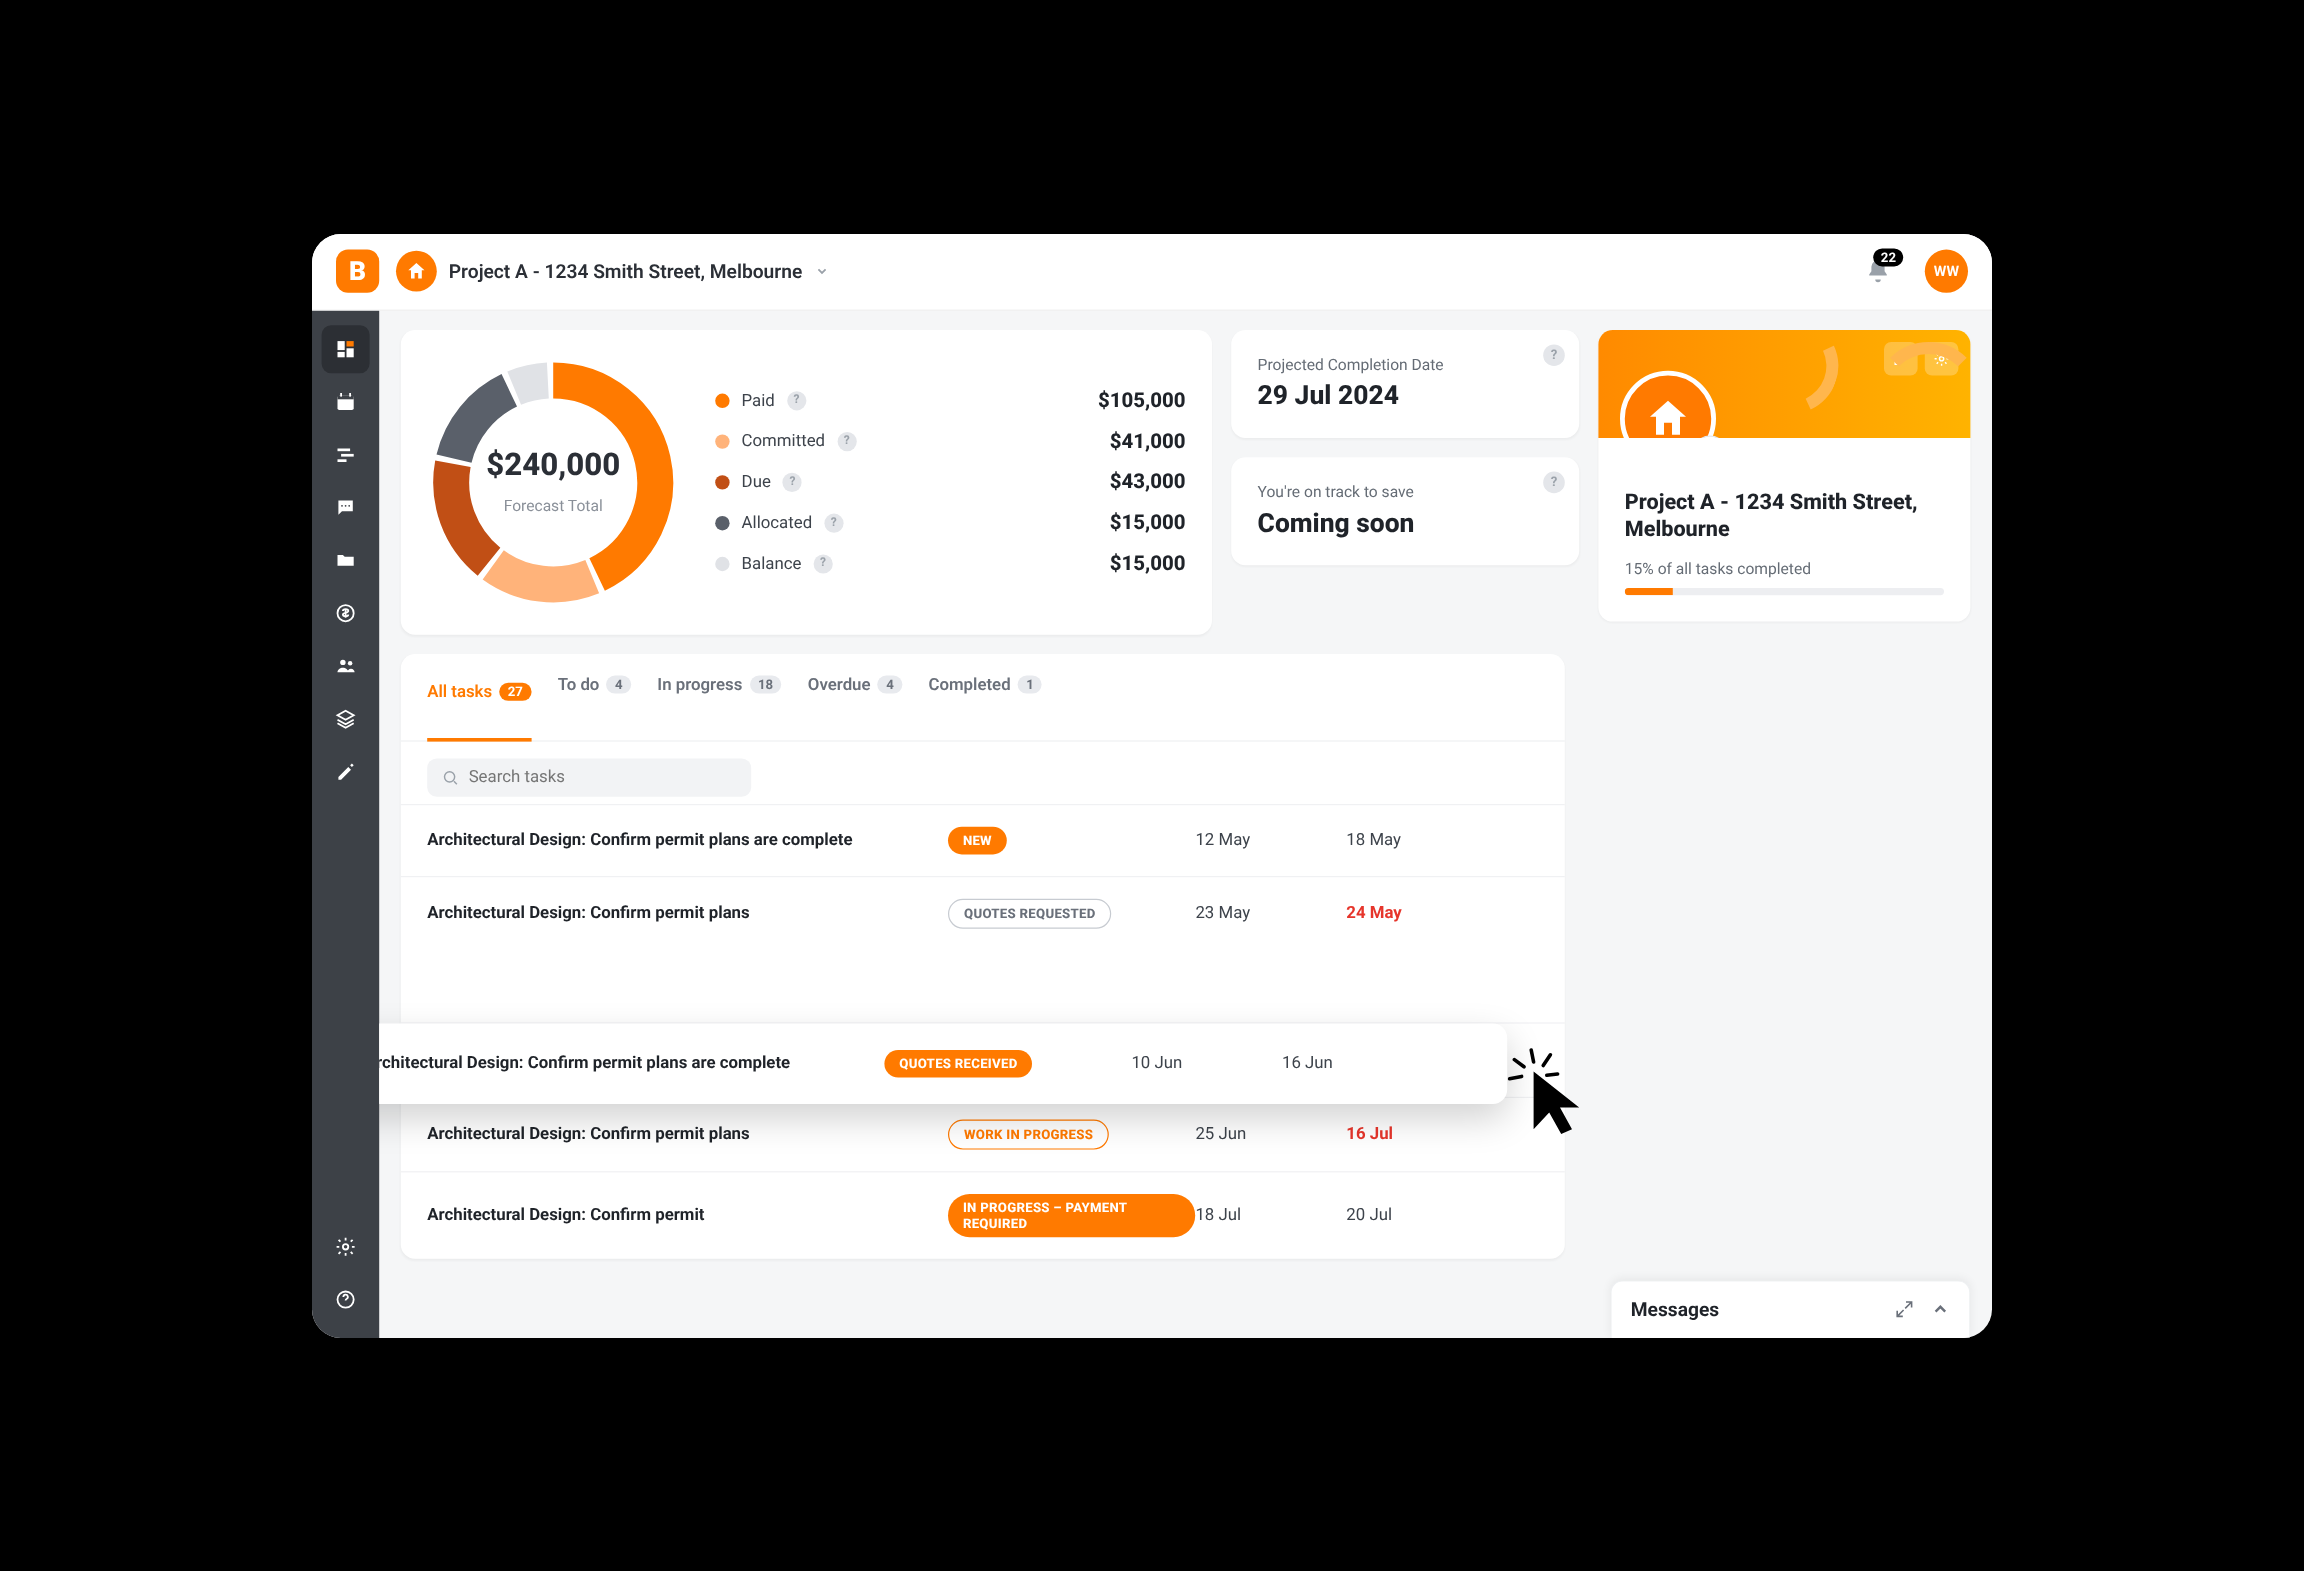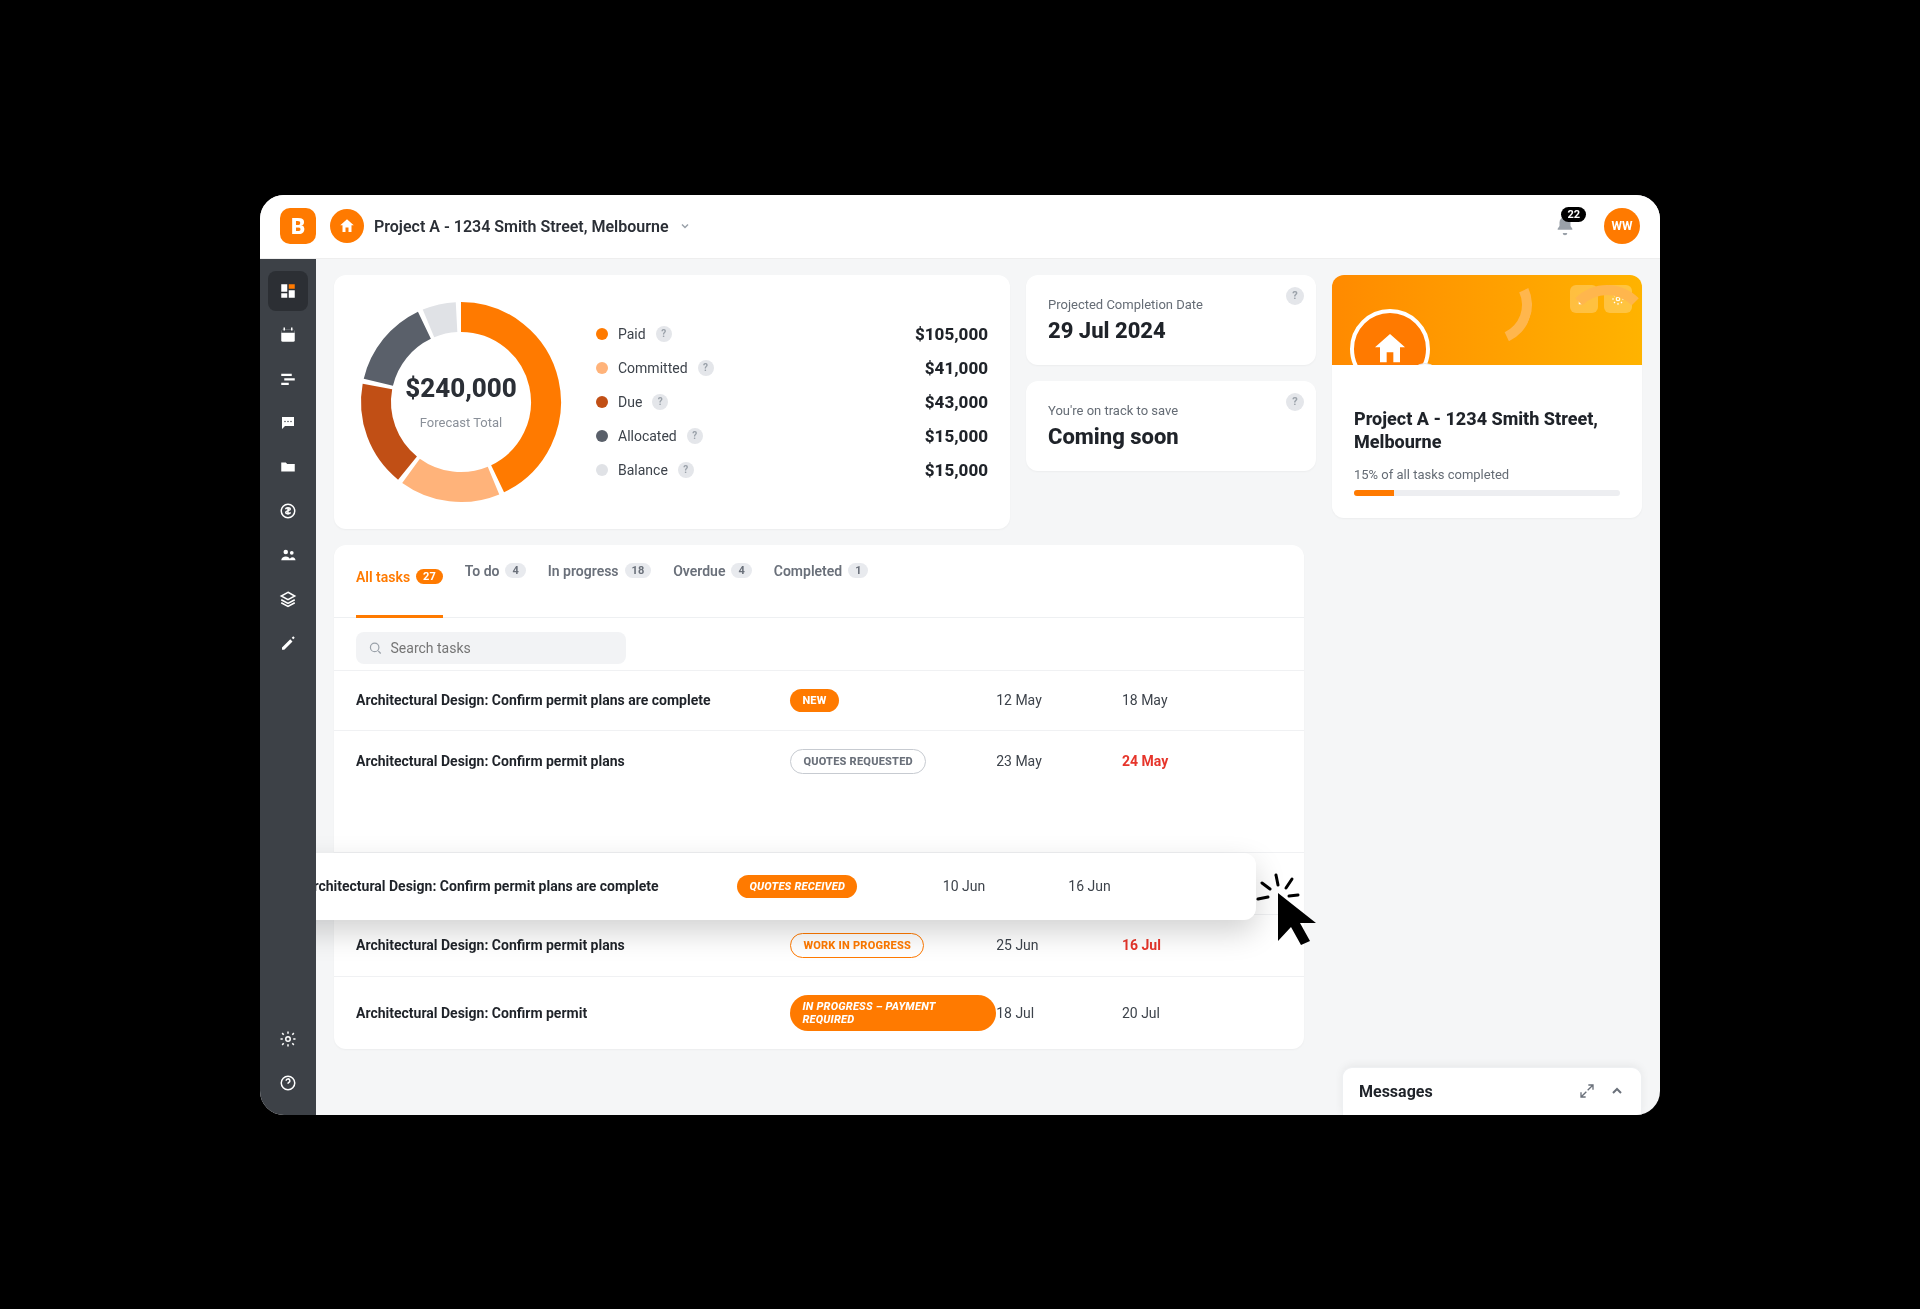--- a/index.html
+++ b/index.html
@@ -57,21 +57,21 @@
   .tab.active .pill { background:#ff7a00; color:#fff;}
   .search { margin:14px 22px 6px 22px; background:#f2f3f5; border-radius:8px; display:flex; align-items:center; padding:8px 12px; gap:8px; width:270px;}
   .search input { border:none; background:transparent; outline:none; font-size:14px; color:#6a707a; width:100%;}
   .thead { display:grid; grid-template-columns: 1.9fr .9fr .55fr .7fr; padding:16px 22px 12px 22px; font-size:11px; letter-spacing:.06em; color:#9aa1a9; font-weight:700;}
   .trow { display:grid; grid-template-columns: 1.9fr .9fr .55fr .7fr; padding:18px 22px; border-top:1px solid #f0f1f3; align-items:center; font-size:14px;}
   .tname { font-weight:700; color:#1f2329;}
   .status-pill { display:inline-block; font-size:11px; font-weight:800; letter-spacing:.02em; padding:5px 12px; border-radius:20px; }
   .pill-new { background:#ff7a00; color:#fff;}
   .pill-outline { background:#fff; color:#6a707a; border:1px solid #c7cbd1;}
   .pill-outline-orange { background:#fff; color:#ff7a00; border:1px solid #ff7a00;}
-  .pill-orange { background:#ff7a00; color:#fff;font-style:italic;}
+  .pill-orange { background:#ff7a00; color:#fff;}
   .date { color:#3d434b;}
   .date.overdue { color:#e6352b; font-weight:700;}
   .hover-row { position:absolute; left:-40px; top:594px; width:980px; background:#fff; border-radius:12px; box-shadow:0 12px 30px rgba(0,0,0,.18); padding:22px 28px; display:grid; grid-template-columns: 1.9fr .9fr .55fr .7fr; align-items:center; font-size:14px; z-index:40;}
   .cursor { position:absolute; top:612px; left:940px; z-index:50; pointer-events:none;}
   .messages { position:absolute; bottom:0; right:18px; width:300px; background:#fff; border-radius:10px 10px 0 0; box-shadow:0 -2px 8px rgba(0,0,0,.06); padding:14px 16px; display:flex; align-items:center; justify-content:space-between; border:1px solid #eef0f2; border-bottom:none; cursor:pointer;}
   .msg-actions { display:flex; gap:14px; color:#6a707a;}
   svg { display:block; }
 </style>
 </head>
 <body>

